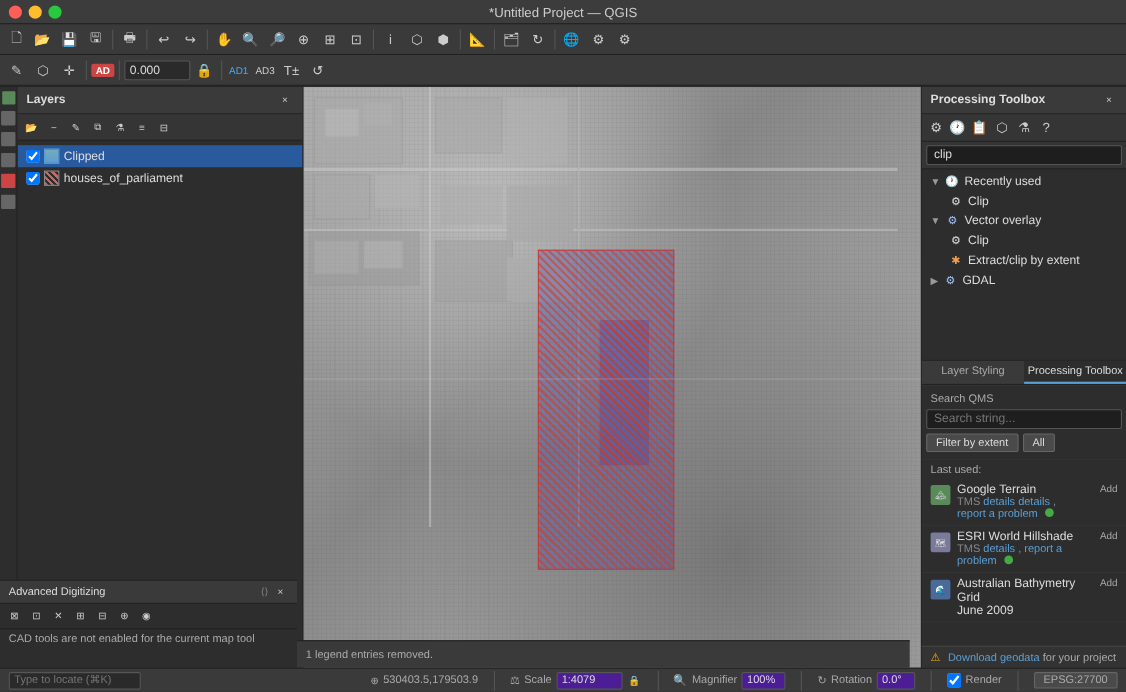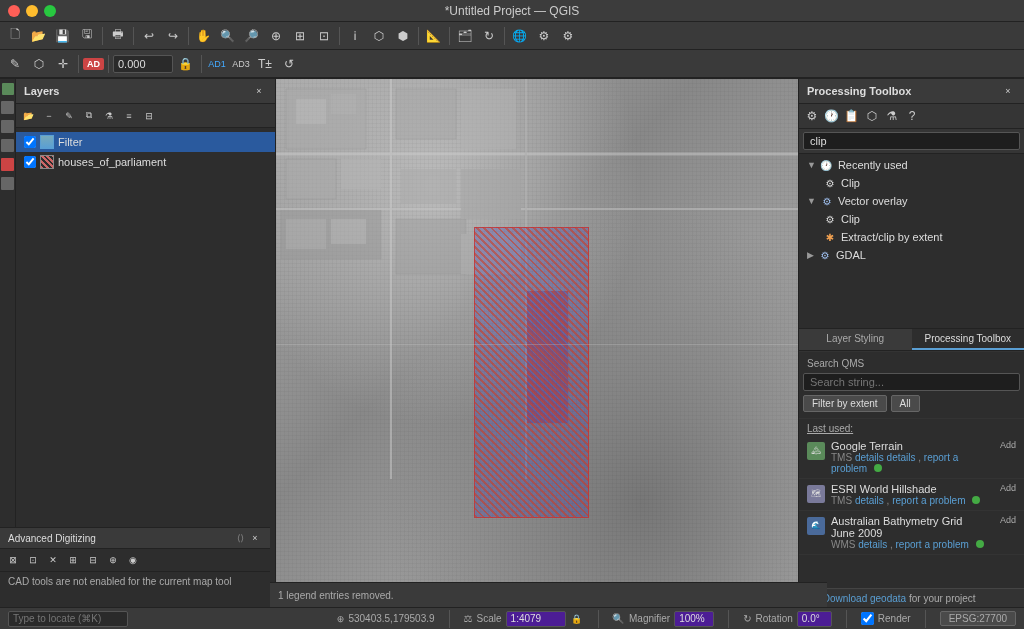--- a/index.html
+++ b/index.html
@@ -208,21 +208,21 @@
         45deg,
         rgba(180, 60, 60, 0.7) 0px,
         rgba(180, 60, 60, 0.7) 2px,
         rgba(60, 60, 180, 0.3) 2px,
         rgba(60, 60, 180, 0.3) 5px
       );
     }
 
     
     .right-panel {
-      width: 226px;
+      width: 187px;
       background: #2d2d2d;
       border-left: 1px solid #222;
       display: flex;
       flex-direction: column;
     }
     .panel-header {
       background: #3a3a3a;
       padding: 4px 8px;
       font-size: 11px;
       font-weight: 600;
@@ -346,21 +346,20 @@
     
     .lastused-section {
       flex: 1;
       overflow-y: auto;
       border-top: 1px solid #333;
     }
     .lastused-title {
       font-size: 10px;
       color: #aaa;
       padding: 4px 8px 2px;
-      text-decoration: underline;
     }
     .service-item {
       padding: 4px 8px;
       border-bottom: 1px solid #333;
       cursor: pointer;
       display: flex;
       gap: 6px;
       align-items: flex-start;
     }
     .service-icon {
@@ -618,21 +617,21 @@
       <button class="toolbar-btn" style="width:18px; height:18px; font-size:9px;">⧉</button>
       <button class="toolbar-btn" style="width:18px; height:18px; font-size:9px;">⚗</button>
       <button class="toolbar-btn" style="width:18px; height:18px; font-size:9px;">≡</button>
       <button class="toolbar-btn" style="width:18px; height:18px; font-size:9px;">⊟</button>
     </div>
     <div class="layers-content">
 
       <div class="layer-item selected">
         <input type="checkbox" checked="" class="layer-checkbox" style="">
         <div style="width:14px; height:14px; border:1px solid #5a9fd4; background: linear-gradient(to bottom, #7ab, #5a9fd4);"></div>
-        <span class="layer-name">Filter</span>
+        <span class="layer-name">Clipped</span>
       </div>
 
       <div class="layer-item">
         <input type="checkbox" checked="" class="layer-checkbox" style="">
         <div style="width:14px; height:14px; border:1px solid #888; background: repeating-linear-gradient(45deg, #cc6666 0px, #cc6666 2px, transparent 2px, transparent 4px);"></div>
         <span class="layer-name">houses_of_parliament</span>
       </div>
 
     </div>
   </div>
@@ -775,26 +774,20 @@
           </div>
         </div>
         <div style="flex:1"></div>
         <span style="font-size:9px; color:#aaa; cursor:pointer;">Add</span>
       </div>
 
       <div class="service-item">
         <div class="service-icon bathy">🌊</div>
         <div>
           <div class="service-name">Australian Bathymetry Grid<br>June 2009</div>
-          <div class="service-meta">
-            <span>WMS</span>
-            <span class="service-link"> details</span>
-            , <span class="service-link">report a problem</span>
-            <span class="service-dot"></span>
-          </div>
         </div>
         <div style="flex:1"></div>
         <span style="font-size:9px; color:#aaa; cursor:pointer;">Add</span>
       </div>
 
     </div>
 
     <div class="download-footer">
       <span class="warning-icon">⚠</span>
       <span class="download-link">Download geodata</span>

